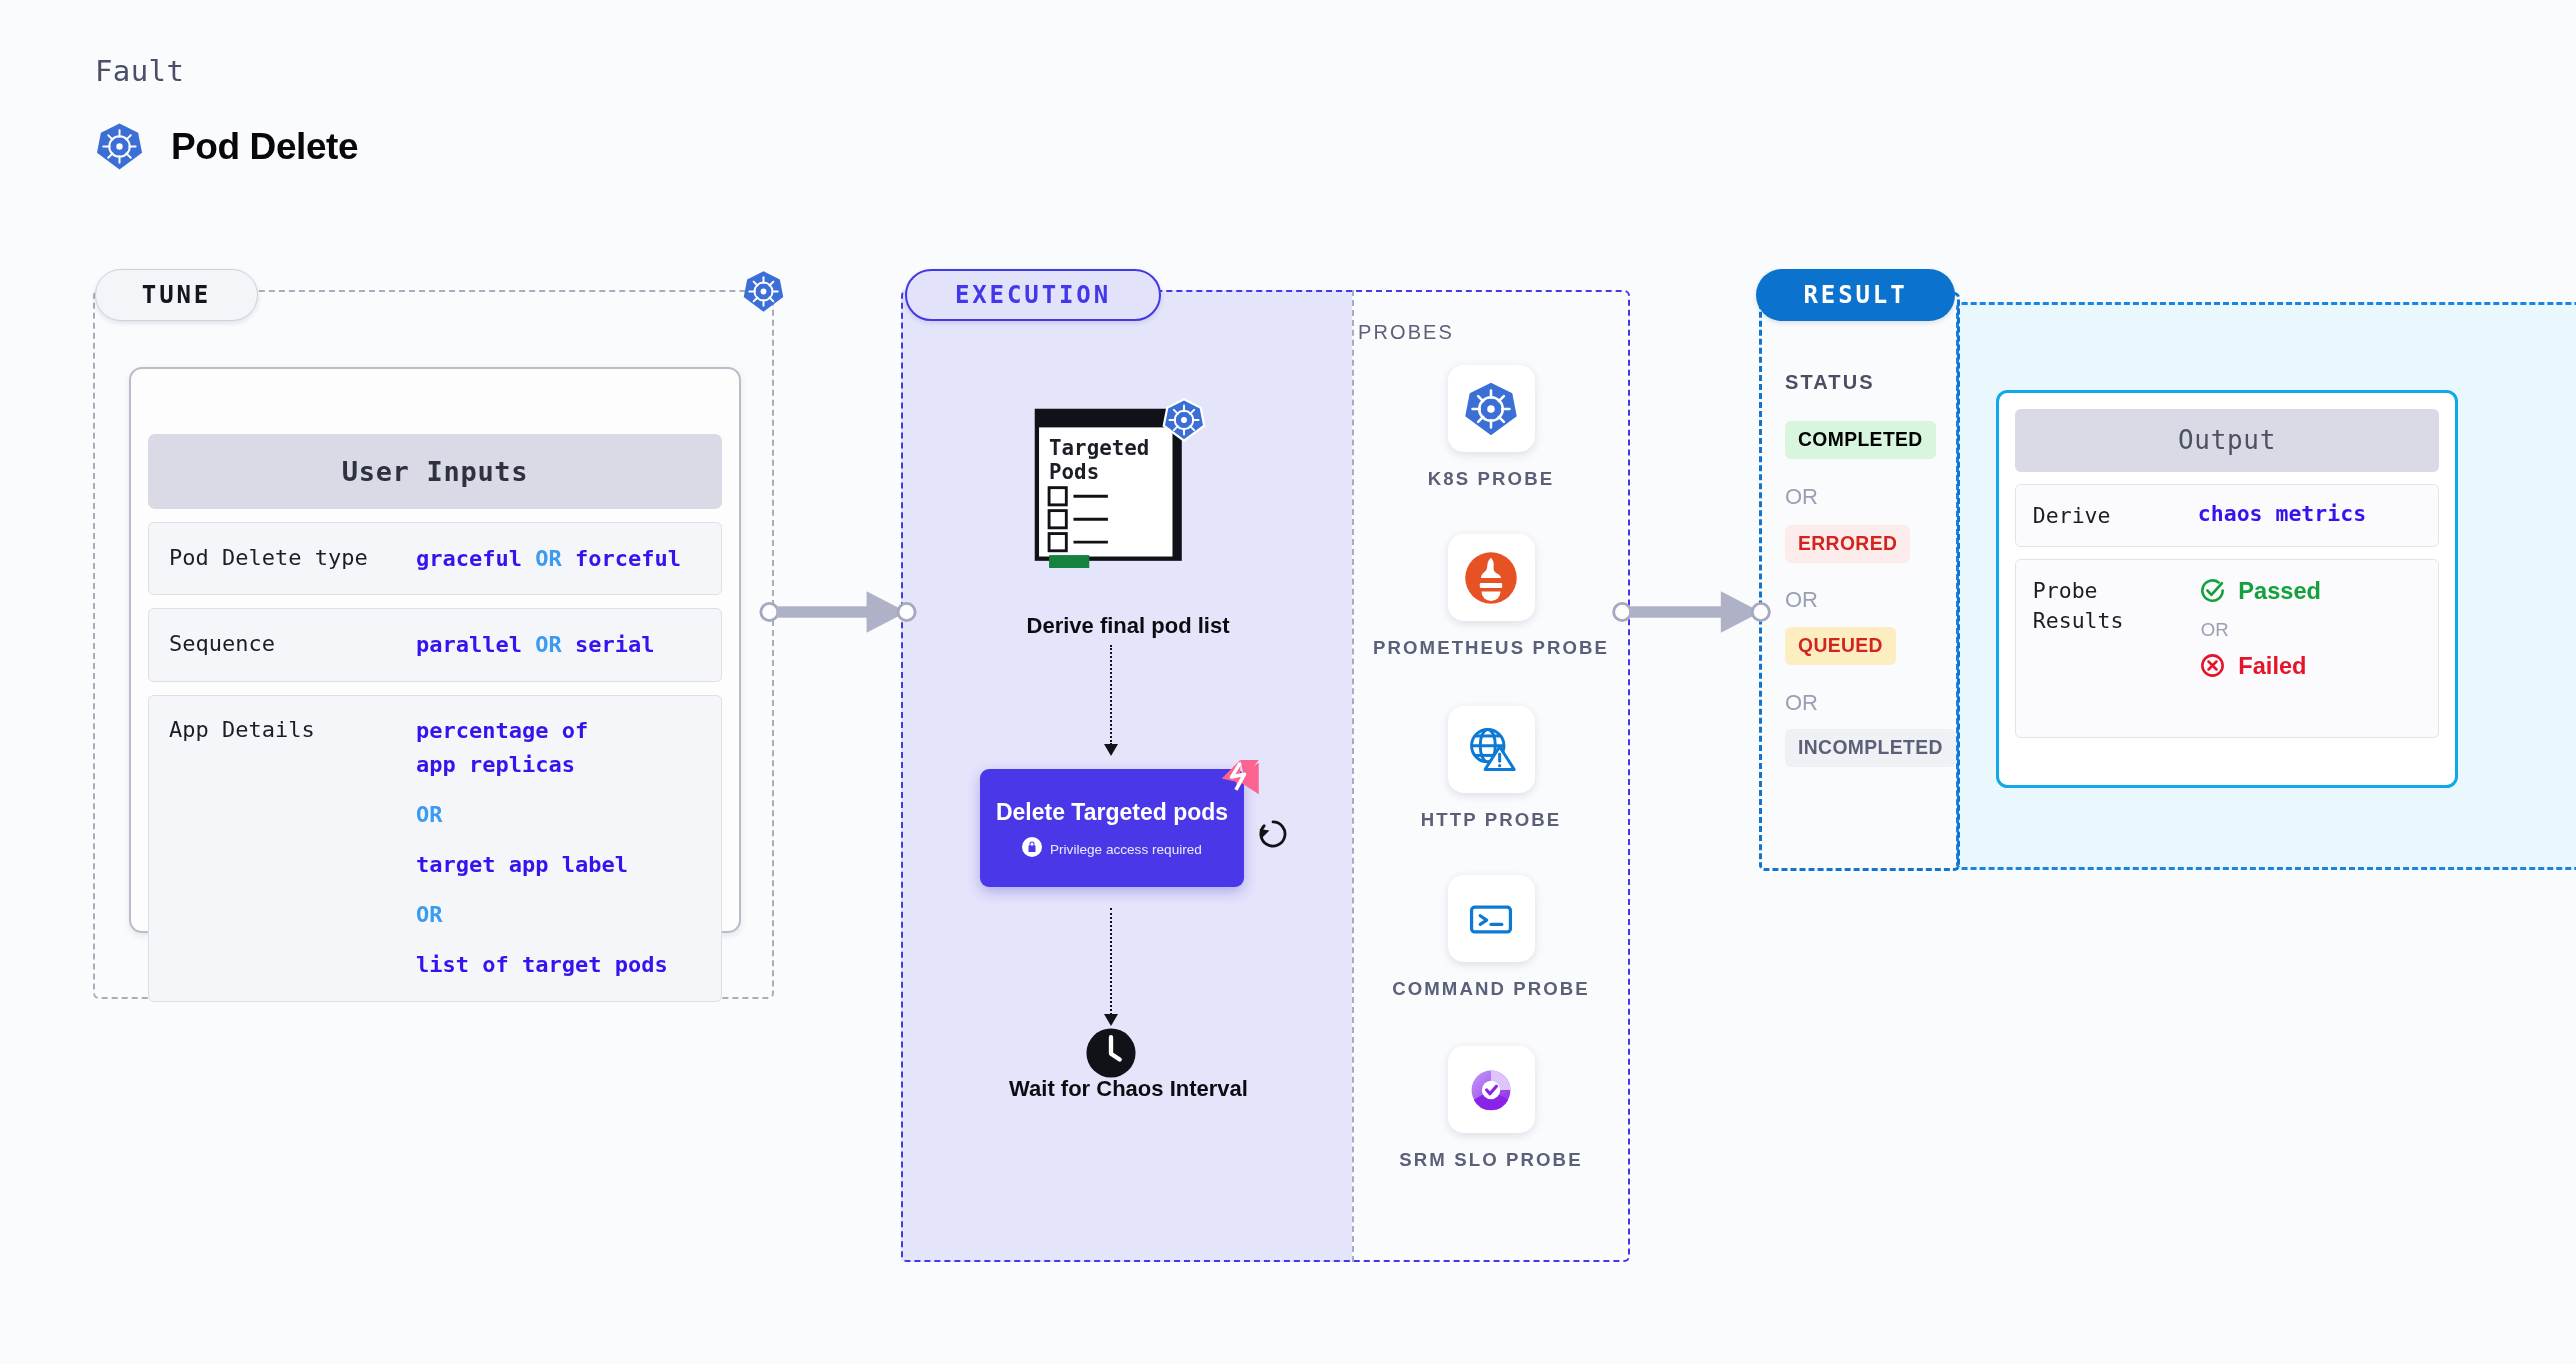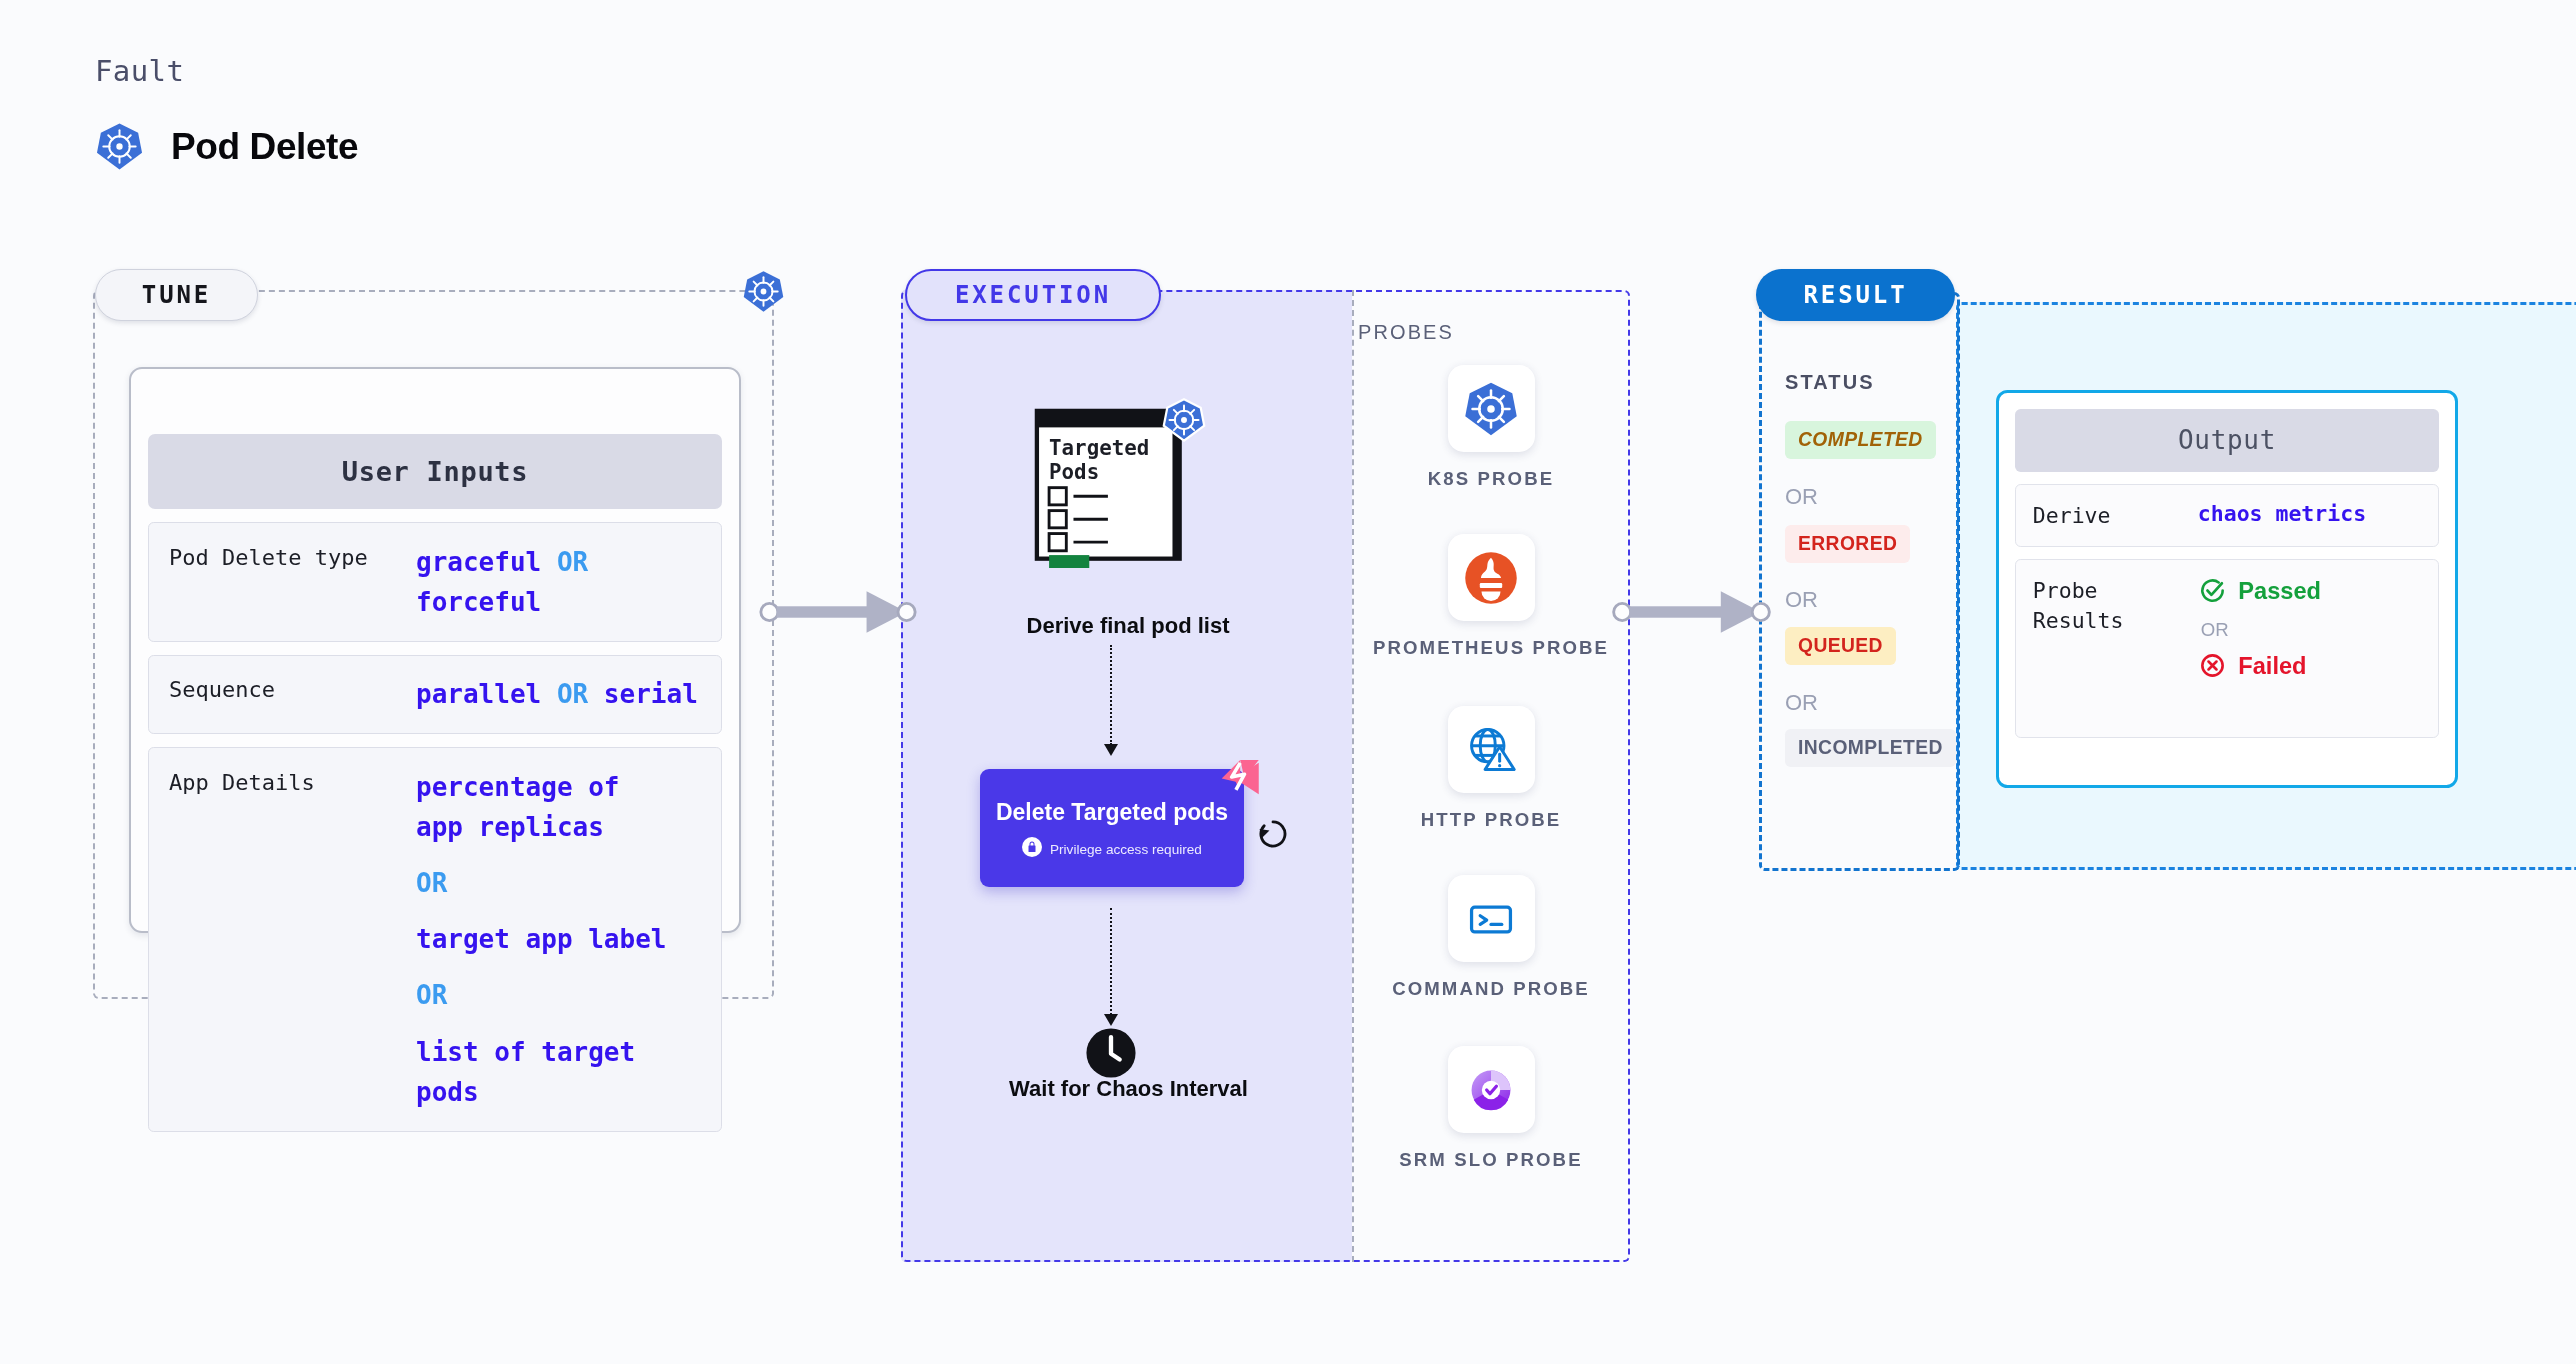--- a/index.html
+++ b/index.html
@@ -71,21 +71,21 @@
   .row {
     margin-top: 13px; background: #f5f6fa; border: 1.4px solid #dcdee8;
     border-radius: 5.7px; padding: 18.6px 20px;
     display: flex; align-items: flex-start;
   }
   .row-k {
     font-family: "DejaVu Sans Mono", monospace; font-size: 22px;
     color: #1c1e26; width: 247px; flex: 0 0 247px; line-height: 1.45;
   }
   .row-v {
-    font-family: "DejaVu Sans Mono", monospace; font-size: 26px;
+    font-family: "DejaVu Sans Mono", monospace; font-size: 22px;
     color: #3513ef; line-height: 1.55; font-weight: bold;
   }
   .or-inline { color: #3b9bf0; font-weight: bold; }
   .or-blk { color: #3b9bf0; font-weight: bold; display: block; margin: 15.8px 0; }
   .row-tall { min-height: 244px; }
 
   
   .conn { position: absolute; }
   .conn svg { display: block; }
 
@@ -435,21 +435,21 @@
     <svg width="159" height="50" viewBox="0 0 222 70">
       <circle cx="14" cy="35" r="12" fill="#fdfdfe" stroke="#a6a9bd" stroke-width="4"></circle>
       <rect x="24" y="27" width="132" height="16" fill="#afb2c6"></rect>
       <polygon points="152,6 208,35 152,64" fill="#afb2c6"></polygon>
       <circle cx="208" cy="35" r="12" fill="#fdfdfe" stroke="#a6a9bd" stroke-width="4"></circle>
     </svg>
   </div>
 
   <div class="status-title">STATUS</div>
 
-  <div class="badge" style="left:1785px;top:421px;background:#d8f5dd;color:#a16207;font-style:italic;">COMPLETED</div>
+  <div class="badge" style="left:1785px;top:421px;background:#d8f5dd;color:#000000;">COMPLETED</div>
   <div class="or-txt" style="left:1785px;top:484px;">OR</div>
   <div class="badge" style="left:1785px;top:525px;background:#fdecec;color:#d3241d;">ERRORED</div>
   <div class="or-txt" style="left:1785px;top:587px;">OR</div>
   <div class="badge" style="left:1785px;top:627px;background:#fdeec2;color:#d3241d;">QUEUED</div>
   <div class="or-txt" style="left:1785px;top:690px;">OR</div>
   <div class="badge" style="left:1785px;top:729px;background:#f0f1f5;color:#5a6078;">INCOMPLETED</div>
 
   <div class="out-card">
     <div class="out-head">Output</div>
 

